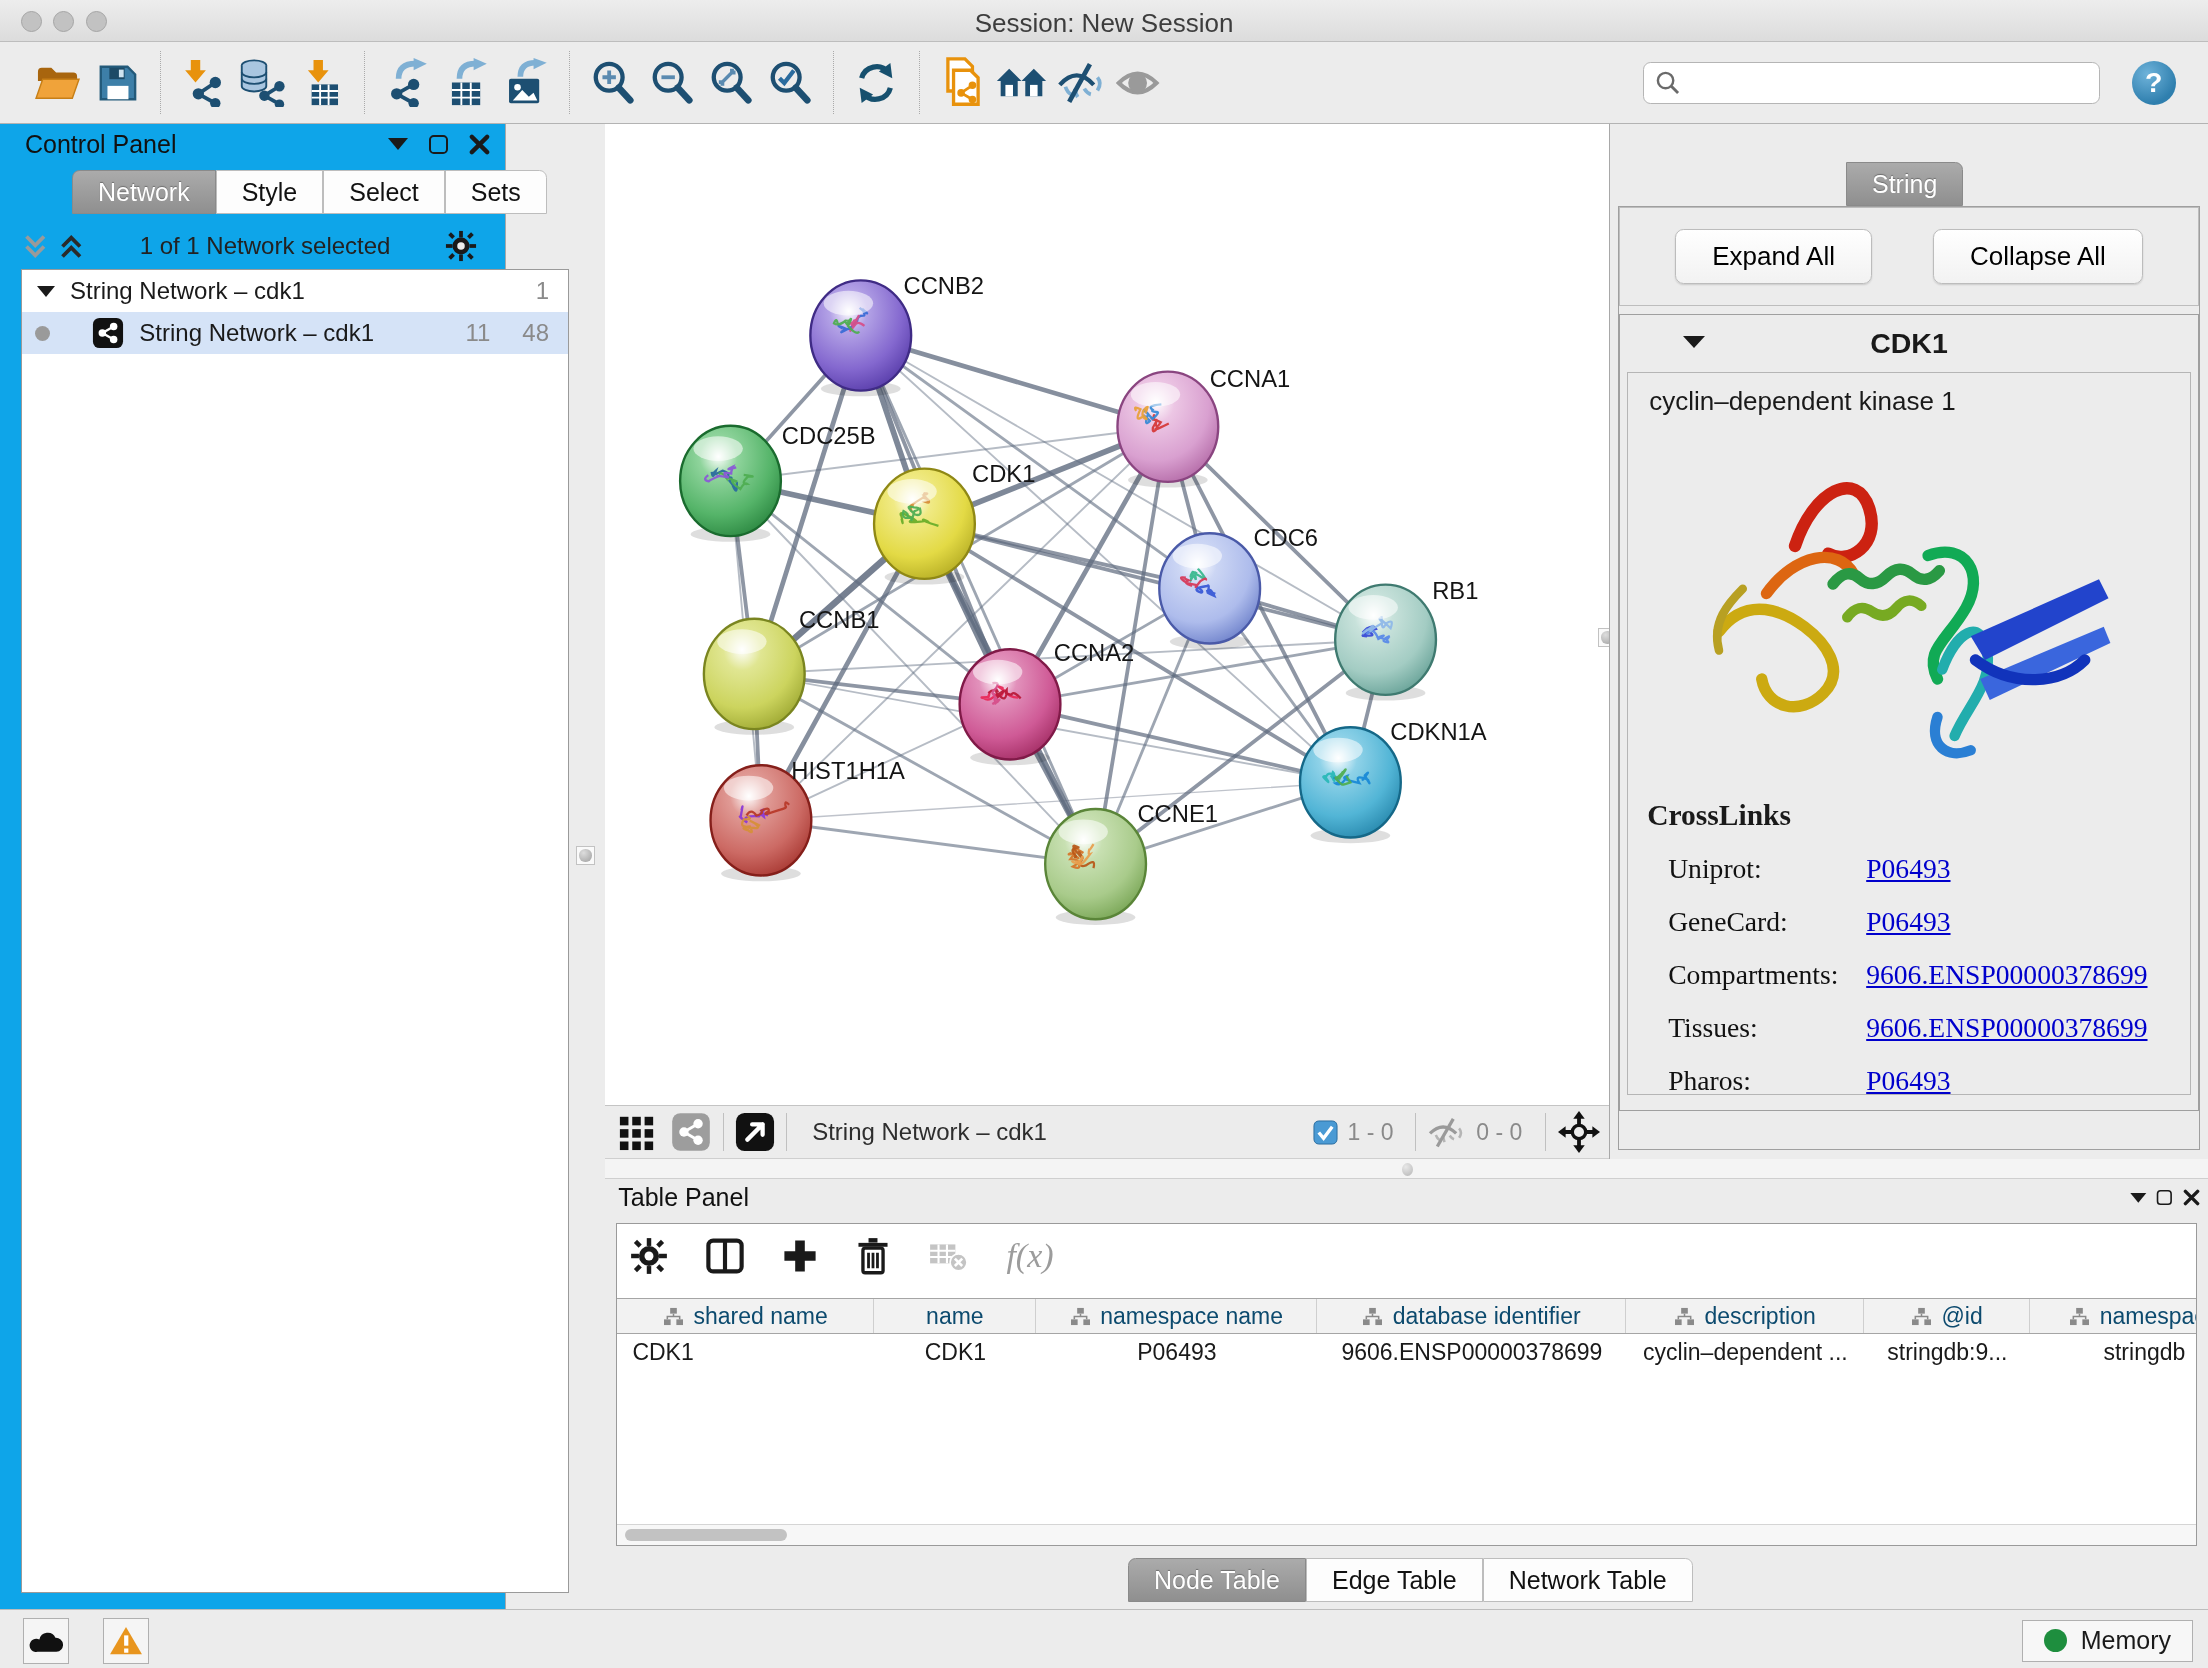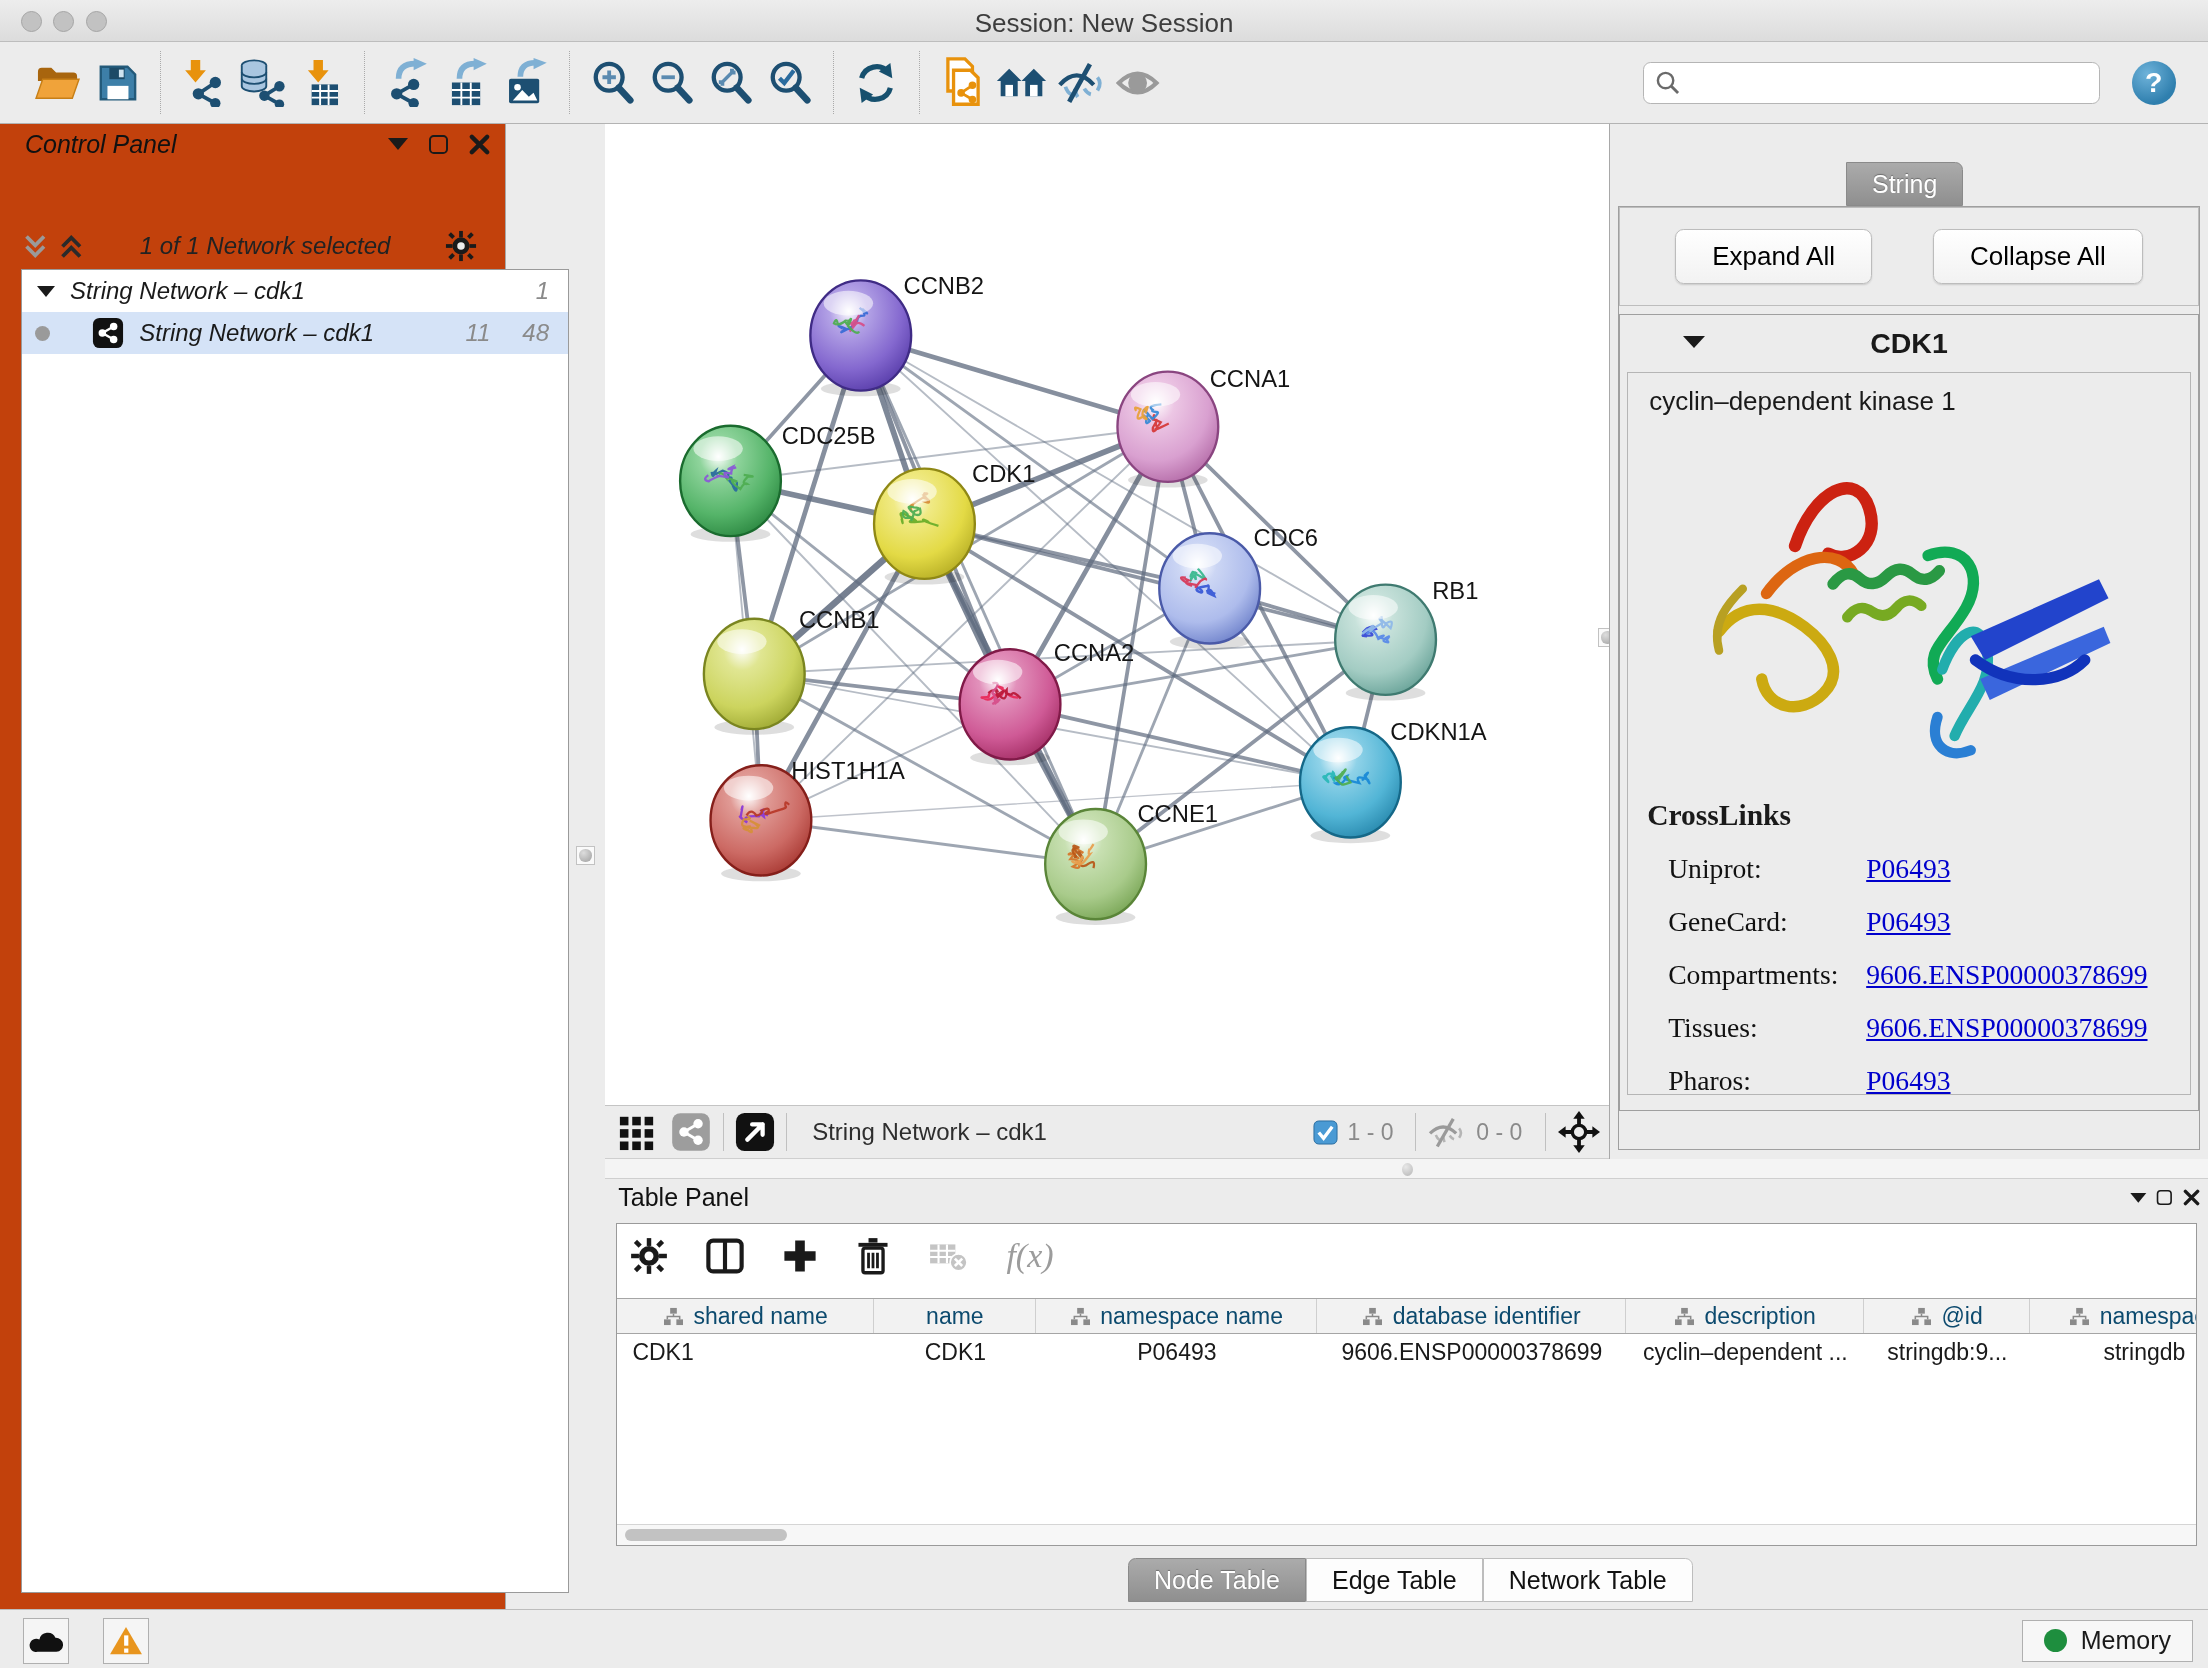--- a/index.html
+++ b/index.html
@@ -35,22 +35,22 @@
   .float-box{width:19px;height:19px;border:2.9px solid #1a1a1a;border-radius:4.8px;}
 
   .tab{height:44px;display:flex;align-items:center;justify-content:center;font-size:25px;
     background:#fdfdfd;border:1px solid #bdbdbd;color:#111;padding:0 25px;}
   .tab.first{border-radius:7.6px 0 0 0;}
   .tab.last{border-radius:0 7.6px 0 0;}
   .tab.active{background:linear-gradient(#ababab,#8f8f8f);color:#fff;text-shadow:0 -1px 1px #6e6e6e;
     border-color:#8a8a8a;}
 
   
-  #control-panel{position:absolute;left:0;top:124px;width:506px;height:1486px;background:#c2410c;
-    border-right:1px solid #a8a8a8;font-style:italic;}
+  #control-panel{position:absolute;left:0;top:124px;width:506px;height:1486px;background:#0ea5e9;
+    border-right:1px solid #a8a8a8;}
   #cp-header{position:absolute;left:25px;right:15px;top:5.7px;display:flex;align-items:center;}
   #cp-tabs{position:absolute;left:72px;top:46px;display:flex;}
   #cp-subheader{position:absolute;left:21px;right:28.5px;top:101px;height:42px;display:flex;align-items:center;}
   #cp-status{flex:1;text-align:center;font-size:24px;color:#222;}
   #cp-list{position:absolute;left:21px;top:145px;width:548px;bottom:17px;background:#fff;
     border:1.9px solid #9a9a9a;}
   .net-row{height:42px;display:flex;align-items:center;font-size:24px;}
   .net-row .count{margin-left:auto;color:#8a8a8a;display:flex;gap:32px;padding-right:19px;}
   .net-row.selected{background:#d5e3f7;}
   .tri-small{width:0;height:0;border-left:9.5px solid transparent;border-right:9.5px solid transparent;
@@ -303,20 +303,26 @@
   <div id="control-panel">
     <div id="cp-header">
       <span class="panel-title">Control Panel</span>
       <span class="win-ctrls" style="margin-left:auto">
         <span class="tri-down"></span>
         <span class="float-box"></span>
         <svg width="21" height="21" viewBox="0 0 22 22">
           <path d="M3 3 L19 19 M19 3 L3 19" stroke="#1a1a1a" stroke-width="4.5" stroke-linecap="round"></path>
           </svg>
       </span>
+    </div>
+    <div id="cp-tabs">
+      <div class="tab active first">Network</div>
+      <div class="tab">Style</div>
+      <div class="tab">Select</div>
+      <div class="tab last">Sets</div>
     </div>
     <div id="cp-subheader">
       <svg width="28.5" height="25" viewBox="0 0 22 20">
         <path d="M4 2 l7 7 7-7 M4 10 l7 7 7-7" stroke="#9a9a9a" stroke-width="3" fill="none"></path>
         </svg>
       <svg width="28.5" height="25" viewBox="0 0 22 20" style="margin-left:7.6px">
         <path d="M4 18 l7-7 7 7 M4 10 l7-7 7 7" stroke="#2a2a2a" stroke-width="3" fill="none"></path>
         </svg>
       <span id="cp-status">1 of 1 Network selected</span>
       <svg width="32" height="32" viewBox="0 0 34 34">

